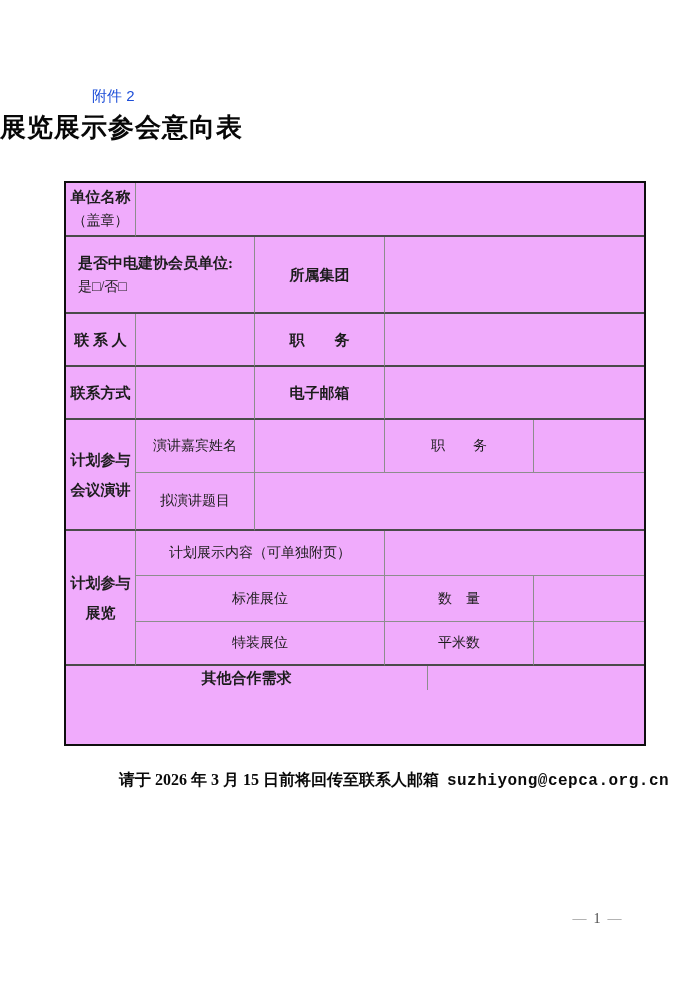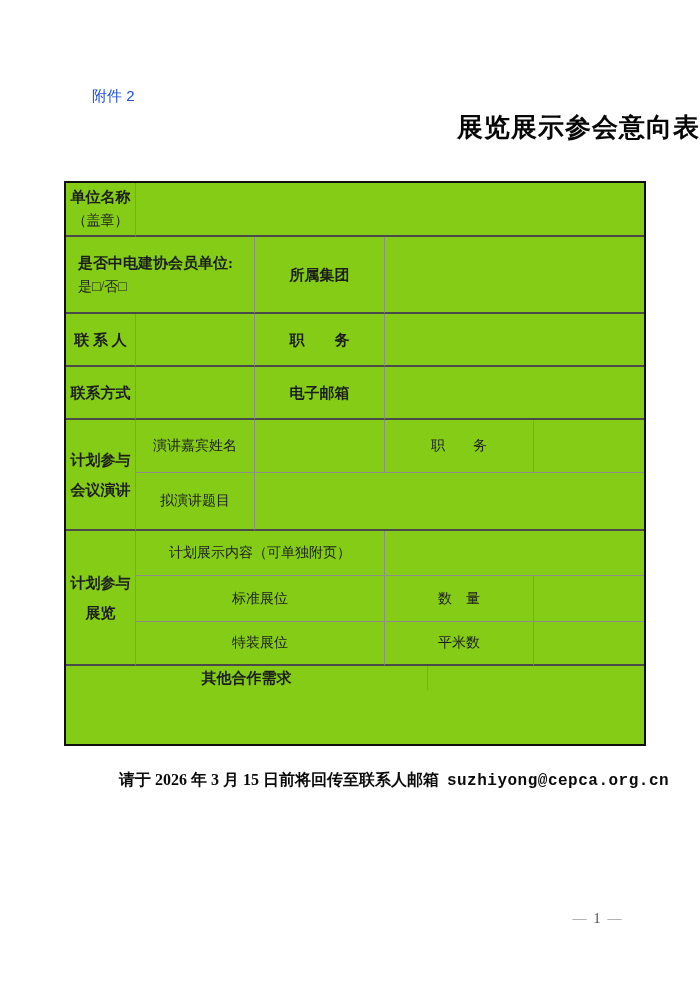--- a/index.html
+++ b/index.html
@@ -13,32 +13,32 @@
     overflow:hidden;
   }
   .attachment{
     position:absolute;left:92px;top:87px;
     font-size:15px;
     font-family:"Liberation Sans","DejaVu Sans",sans-serif;
     color:#1d4ed8;
   }
   .doc-title{
     position:absolute;left:0;top:110px;width:700px;
-    text-align:right;
+    text-align:left;
     font-size:26px;font-weight:bold;
     letter-spacing:1px;
     color:#070707;
   }
   .form-table{
     position:absolute;left:64px;top:181px;
     display:grid;
     grid-template-columns:70px 119px 130px 149px 110px;
     grid-template-rows:54px 77px 53px 53px 53px 58px 45px 46px 44px 78px;
     border:2px solid #0f0f0f;
-    background:#84cc16;
+    background:#f0abfc;
     box-sizing:content-box;
   }
   .cell{
     border-right:1px solid #8d8d8d;
     border-bottom:1px solid #8d8d8d;
     display:flex;flex-direction:column;
     align-items:center;justify-content:center;
     font-size:14px;line-height:24px;
     color:#1c1c1c;
     box-sizing:border-box;

